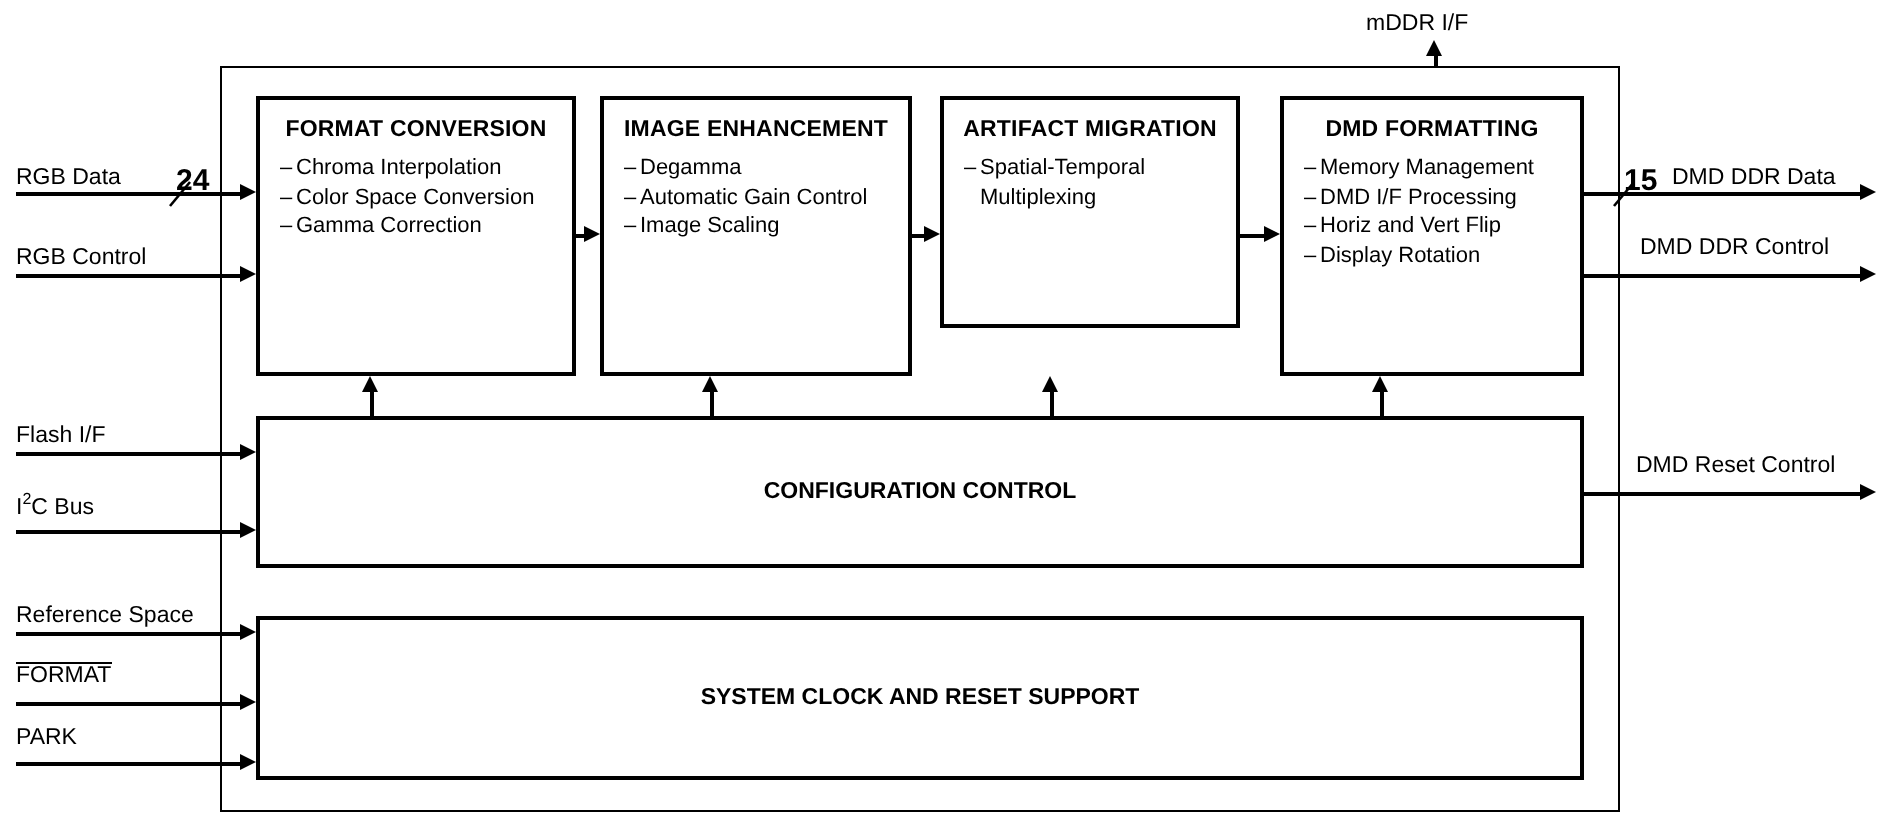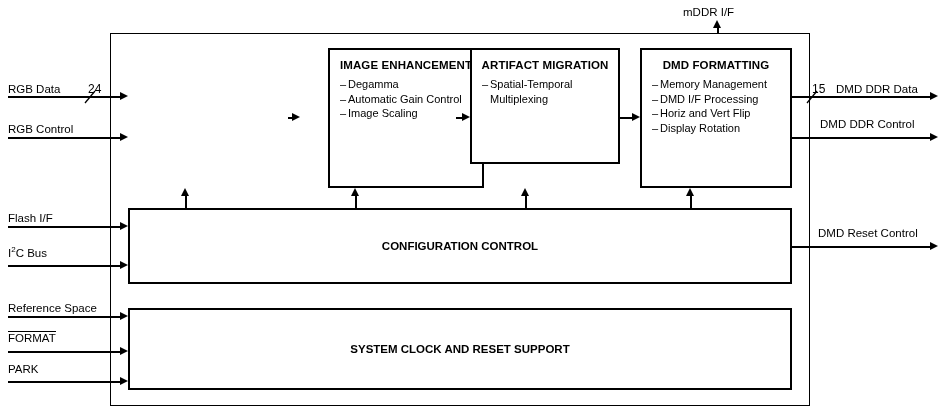--- a/index.html
+++ b/index.html
@@ -47,21 +47,21 @@
     border:2px solid #000;background:#fff;box-sizing:border-box;
     display:flex;align-items:center;justify-content:center;
     font-size:11.5px;font-weight:bold;
   }
 
   
   .side-label{
     font-size:11.5px;
     white-space:nowrap;
   }
-  .small-num{font-size:12px;}
+  .small-num{font-size:15px;font-weight:bold;}
 
   
   .hline{background:#000;height:1.5px;}
   .vline{background:#000;width:1.5px;}
 
   
   .arrow-r{
     width:0;height:0;
     border-top:4.5px solid transparent;
     border-bottom:4.5px solid transparent;
@@ -93,22 +93,30 @@
 <div id="canvas">
 
   <div class="abs side-label" style="left:683px;top:6px;">mDDR I/F</div>
 
   <div class="abs vline" style="left:717px;top:26px;height:22px;"></div>
   <div class="abs arrow-u" style="left:713.2px;top:20px;"></div>
   <div class="abs arrow-d" style="left:713.2px;top:41px;"></div>
 
   <div class="abs chip-outline"></div>
 
-
-  <div class="abs block" style="left:300px;top:48px;width:156px;height:140px;margin-left:28px;">
+  <div class="abs block" style="left:128px;top:48px;width:160px;height:140px;">
+    <div class="block-title">FORMAT CONVERSION</div>
+    <ul class="block-list">
+      <li><span class="dash">–</span><span>Chroma Interpolation</span></li>
+      <li><span class="dash">–</span><span>Color Space Conversion</span></li>
+      <li><span class="dash">–</span><span>Gamma Correction</span></li>
+    </ul>
+  </div>
+
+  <div class="abs block" style="left:300px;top:48px;width:156px;height:140px;">
     <div class="block-title">IMAGE ENHANCEMENT</div>
     <ul class="block-list">
       <li><span class="dash">–</span><span>Degamma</span></li>
       <li><span class="dash">–</span><span>Automatic Gain Control</span></li>
       <li><span class="dash">–</span><span>Image Scaling</span></li>
     </ul>
   </div>
 
   <div class="abs block" style="left:470px;top:48px;width:150px;height:116px;">
     <div class="block-title">ARTIFACT MIGRATION</div>

